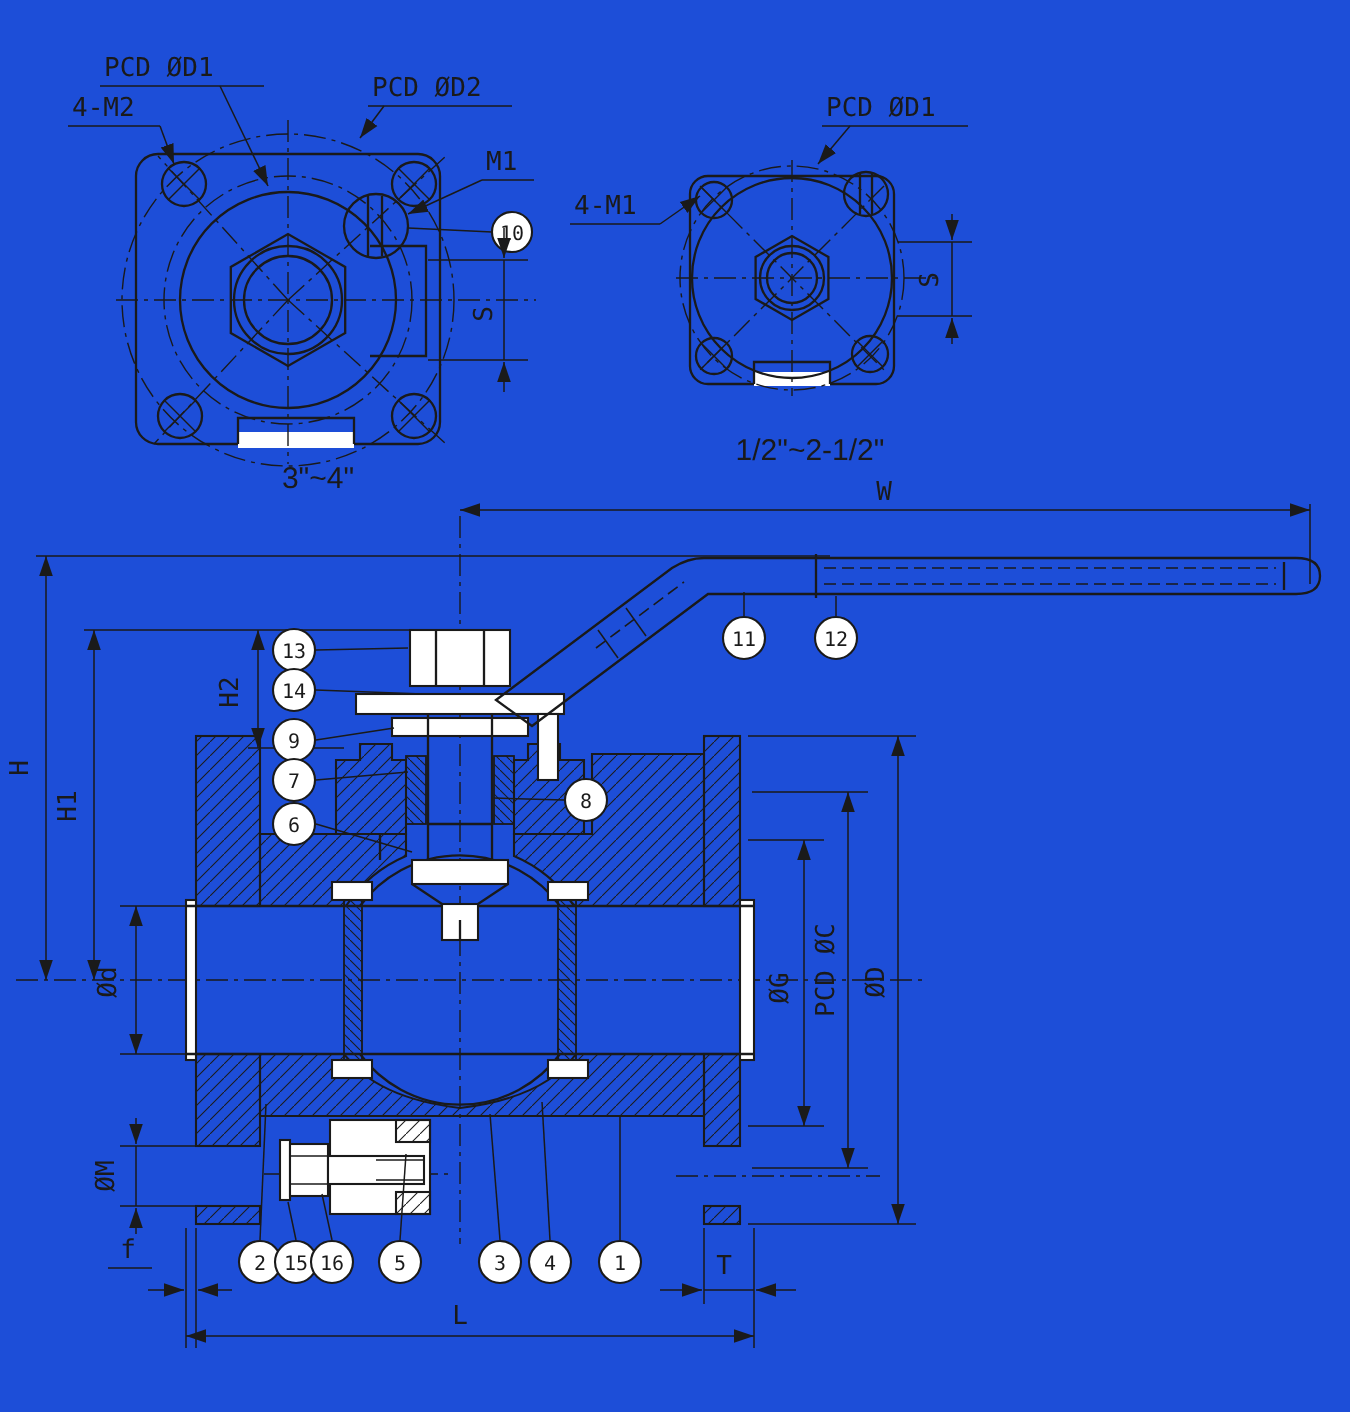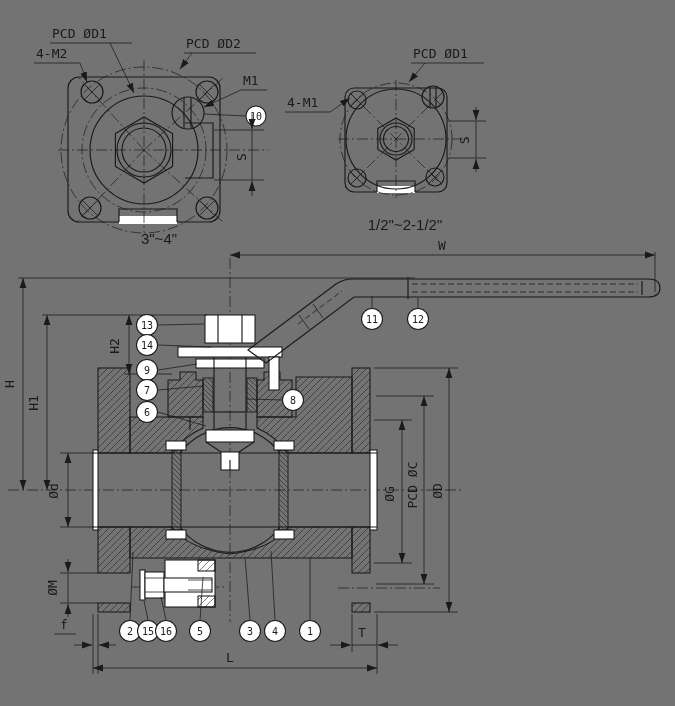--- a/index.html
+++ b/index.html
@@ -1,16 +1,16 @@
 <!DOCTYPE html>
 <html><head>
 <meta charset="utf-8">
 <style>
   html,body{margin:0;padding:0;background:#ffffff;}
-  .page{width:675px;height:706px;background:#737373;overflow:hidden;}
+  .page{width:675px;height:706px;background:#1d4ed8;overflow:hidden;}
   svg{display:block;font-family:"DejaVu Sans Mono", monospace;}
   text{fill:#1a1a1a;}
   .cap{font-family:"Liberation Sans", sans-serif;font-size:15px;}
   .dim{font-size:13px;}
   .bal{font-size:10px;}
   .thin{stroke:#1a1a1a;stroke-width:0.75;fill:none;}
   .main{stroke:#1a1a1a;stroke-width:1.15;fill:none;}
   .cl{stroke:#1a1a1a;stroke-width:0.7;fill:none;stroke-dasharray:11 3 2 3;}
   .hid{stroke:#1a1a1a;stroke-width:0.8;fill:none;stroke-dasharray:6 3;}
   .hatched{fill:url(#h1);stroke:#1a1a1a;stroke-width:1.05;}

